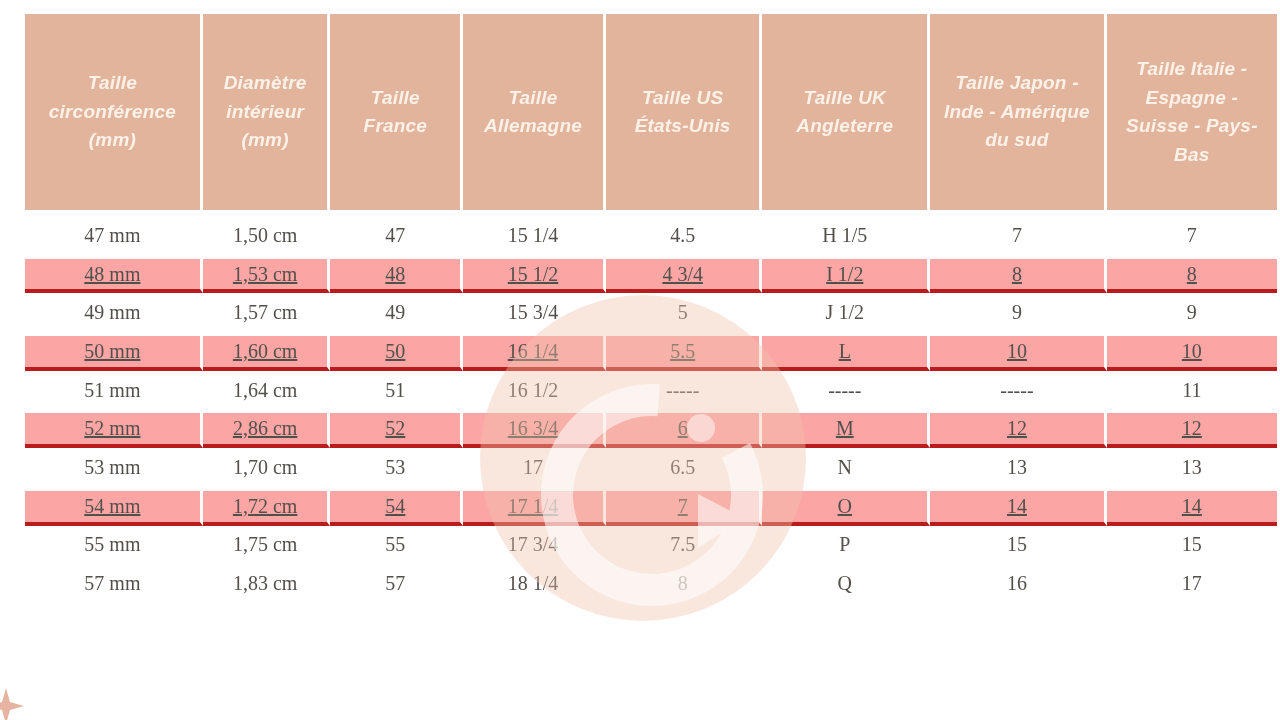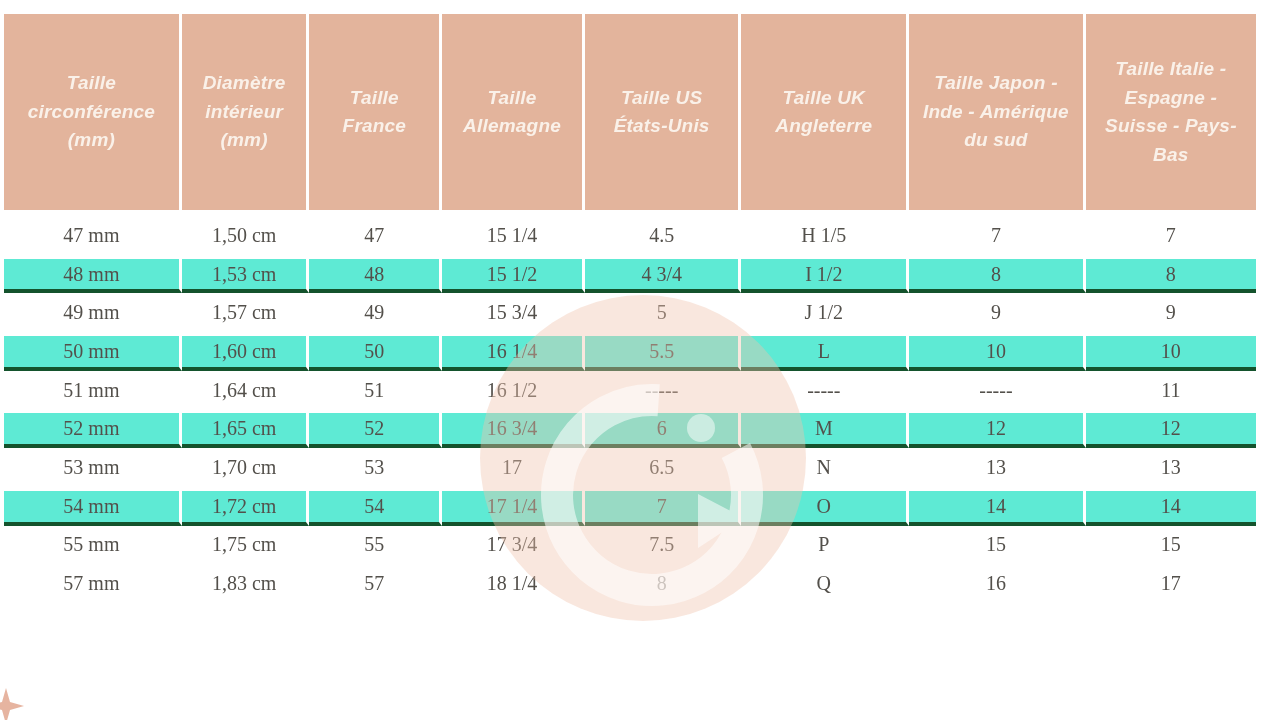--- a/index.html
+++ b/index.html
@@ -1,41 +1,41 @@
 <!DOCTYPE html>
 <html><head>
 <meta charset="utf-8">
 <style>
   html,body{margin:0;padding:0;}
   .page{
     position:relative;width:1280px;height:720px;background:#ffffff;
     overflow:hidden;font-family:"Liberation Serif",serif;
   }
   table.ring-table{
-    position:absolute;left:4px;top:14px;width:1252px;
+    position:absolute;left:25px;top:14px;width:1252px;
     border-collapse:separate;border-spacing:0;table-layout:fixed;
   }
   table.ring-table th{
     box-sizing:border-box;height:202px;background:#e3b49c;
     vertical-align:middle;text-align:center;padding:0 10px;
     font-family:"Liberation Sans",sans-serif;font-style:italic;font-weight:bold;
     font-size:19px;line-height:1.5;color:#faf1e9;letter-spacing:.2px;
     border-right:3px solid #ffffff;border-bottom:6px solid #ffffff;
   }
   table.ring-table th:last-child{border-right:none;}
   table.ring-table td{
     box-sizing:border-box;height:38.7px;background:#ffffff;
     vertical-align:middle;text-align:center;
     font-family:"Liberation Serif",serif;font-size:20px;color:#53504b;
     border-right:3px solid #ffffff;
   }
   table.ring-table td:last-child{border-right:none;}
   table.ring-table tr.stripe td{
-    background:#5eead4;
-    border-top:4px solid #ffffff;border-bottom:4px solid #14532d;
+    background:#fca5a5;
+    border-top:4px solid #ffffff;border-bottom:4px solid #b91c1c;text-decoration:underline;
   }
   .watermark{
     position:absolute;left:0;top:0;width:1280px;height:720px;
     z-index:5;pointer-events:none;
   }
 </style>
 </head>
 <body>
 
 <div class="page">
@@ -109,21 +109,21 @@
           <td>1,64 cm</td>
           <td>51</td>
           <td>16 1/2</td>
           <td>-----</td>
           <td>-----</td>
           <td>-----</td>
           <td>11</td>
         </tr>
         <tr class="stripe">
           <td>52 mm</td>
-          <td>1,65 cm</td>
+          <td>2,86 cm</td>
           <td>52</td>
           <td>16 3/4</td>
           <td>6</td>
           <td>M</td>
           <td>12</td>
           <td>12</td>
         </tr>
         <tr>
           <td>53 mm</td>
           <td>1,70 cm</td>

